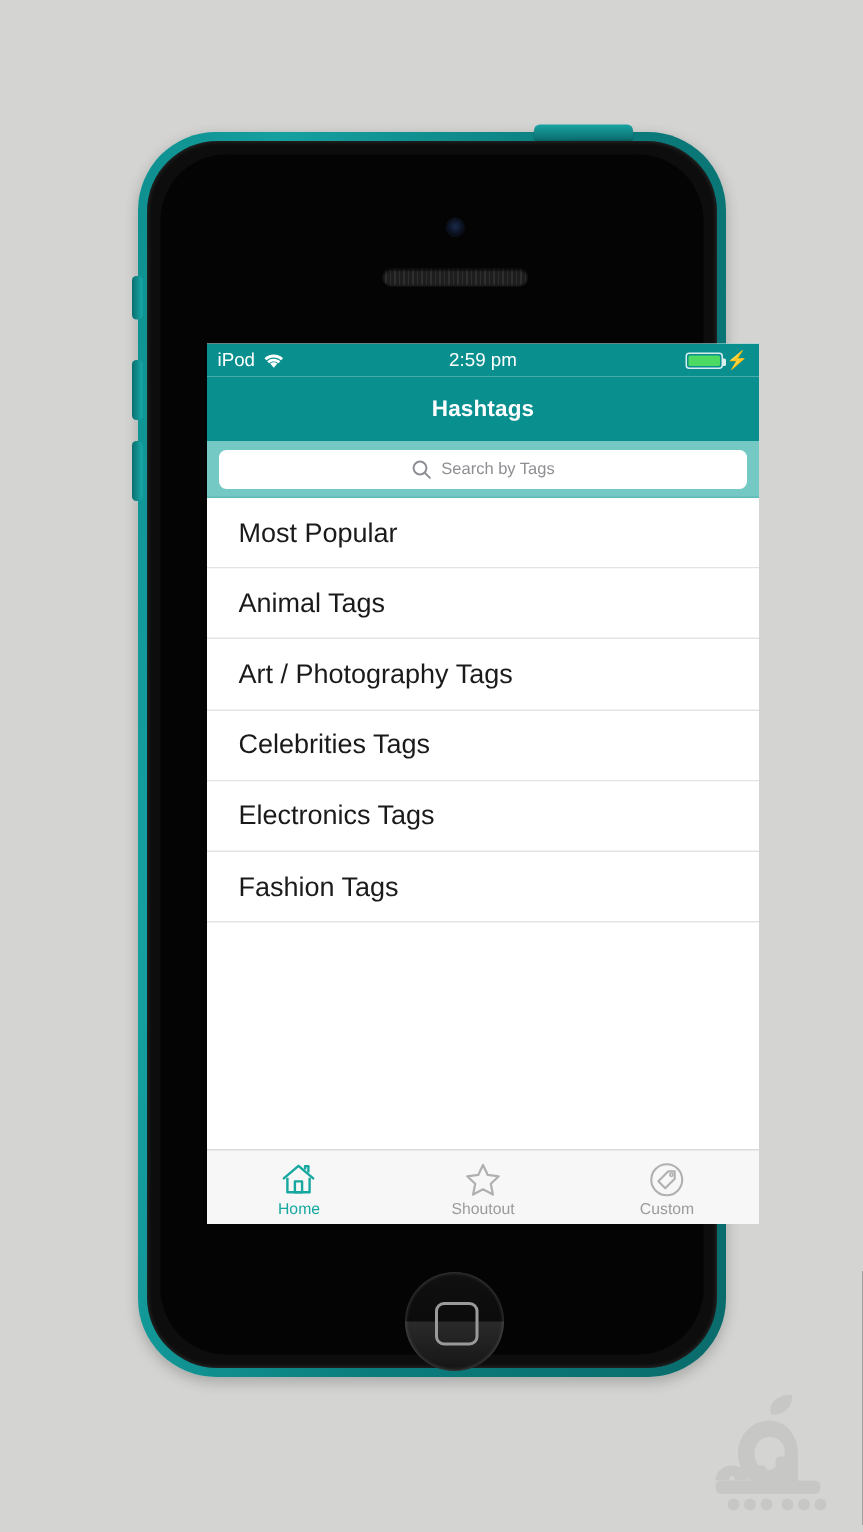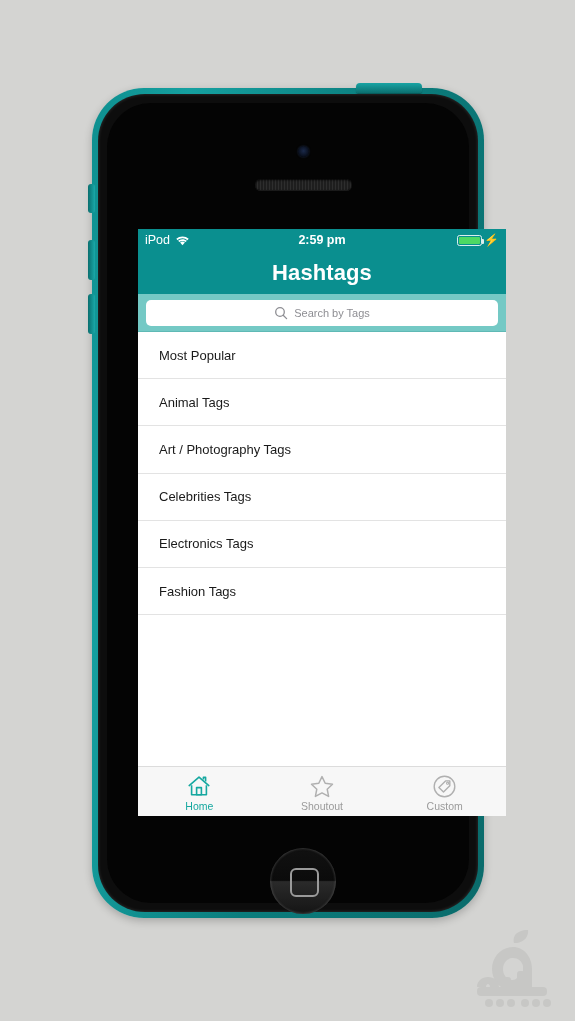--- a/index.html
+++ b/index.html
@@ -143,21 +143,21 @@
     padding: 0 7px;
     color: #ffffff;
     font-size: 12.5px;
     position: relative;
   }
   .status-left { display: flex; align-items: center; gap: 5px; }
   .status-time {
     position: absolute;
     left: 0; right: 0;
     text-align: center;
-    font-weight: bold;
+    font-weight: normal;
     font-size: 12.5px;
   }
   .status-right {
     margin-left: auto;
     display: flex;
     align-items: center;
     gap: 2px;
     position: relative;
     z-index: 2;
   }
@@ -186,21 +186,21 @@
   
   .nav-bar {
     height: 43px;
     background: #0a8f8f;
     display: flex;
     align-items: center;
     justify-content: center;
   }
   .nav-title {
     color: #ffffff;
-    font-size: 22px;
+    font-size: 15px;
     font-weight: bold;
     letter-spacing: 0.1px;
   }
 
   
   .search-wrap {
     height: 37px;
     background: #74c9c5;
     display: flex;
     align-items: center;
@@ -231,21 +231,21 @@
     height: 47.2px;
     display: flex;
     align-items: center;
     padding-left: 21px;
     padding-right: 12px;
     border-bottom: 1px solid #e3e3e3;
     box-sizing: border-box;
     background: #ffffff;
   }
   .list-item-label {
-    font-size: 13px;
+    font-size: 18px;
     color: #1a1a1a;
     white-space: nowrap;
     overflow: hidden;
     text-overflow: ellipsis;
   }
 
   
   .tab-bar {
     position: absolute;
     left: 0; right: 0; bottom: 0;

